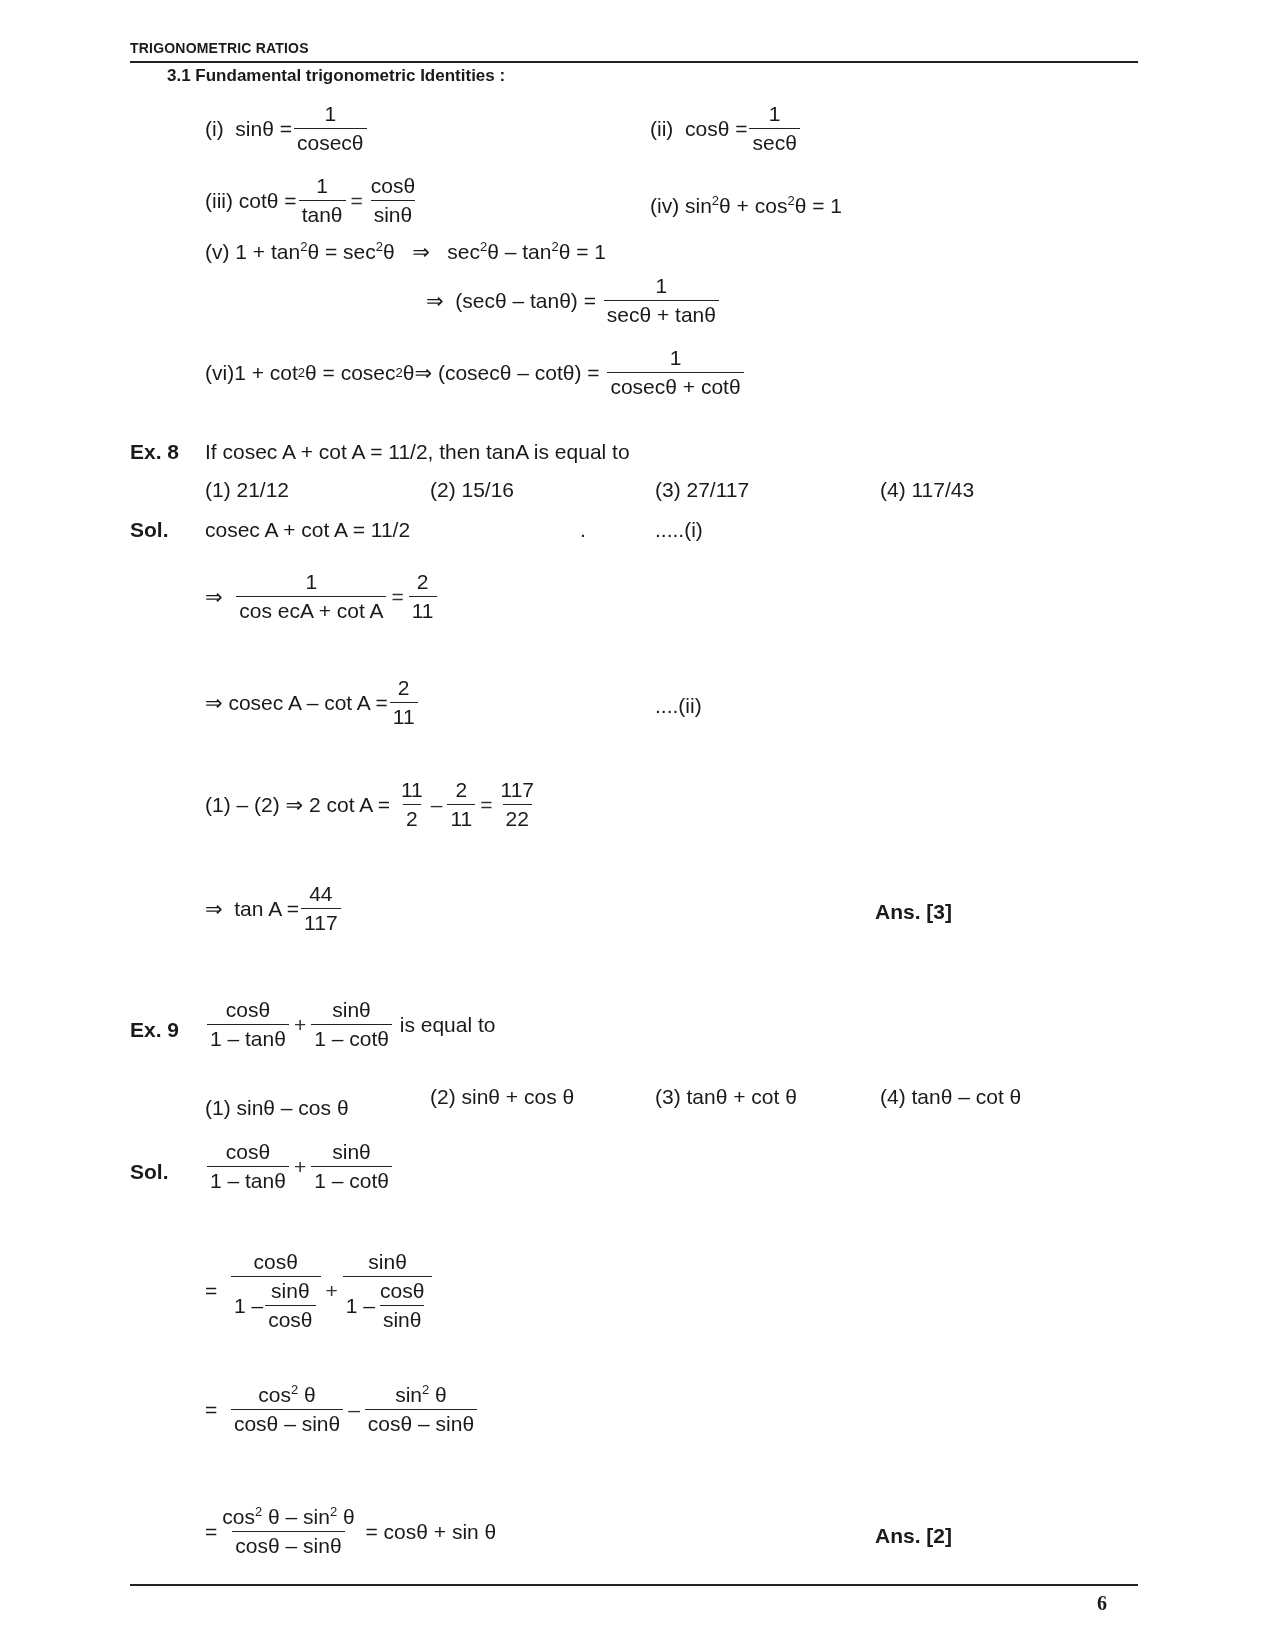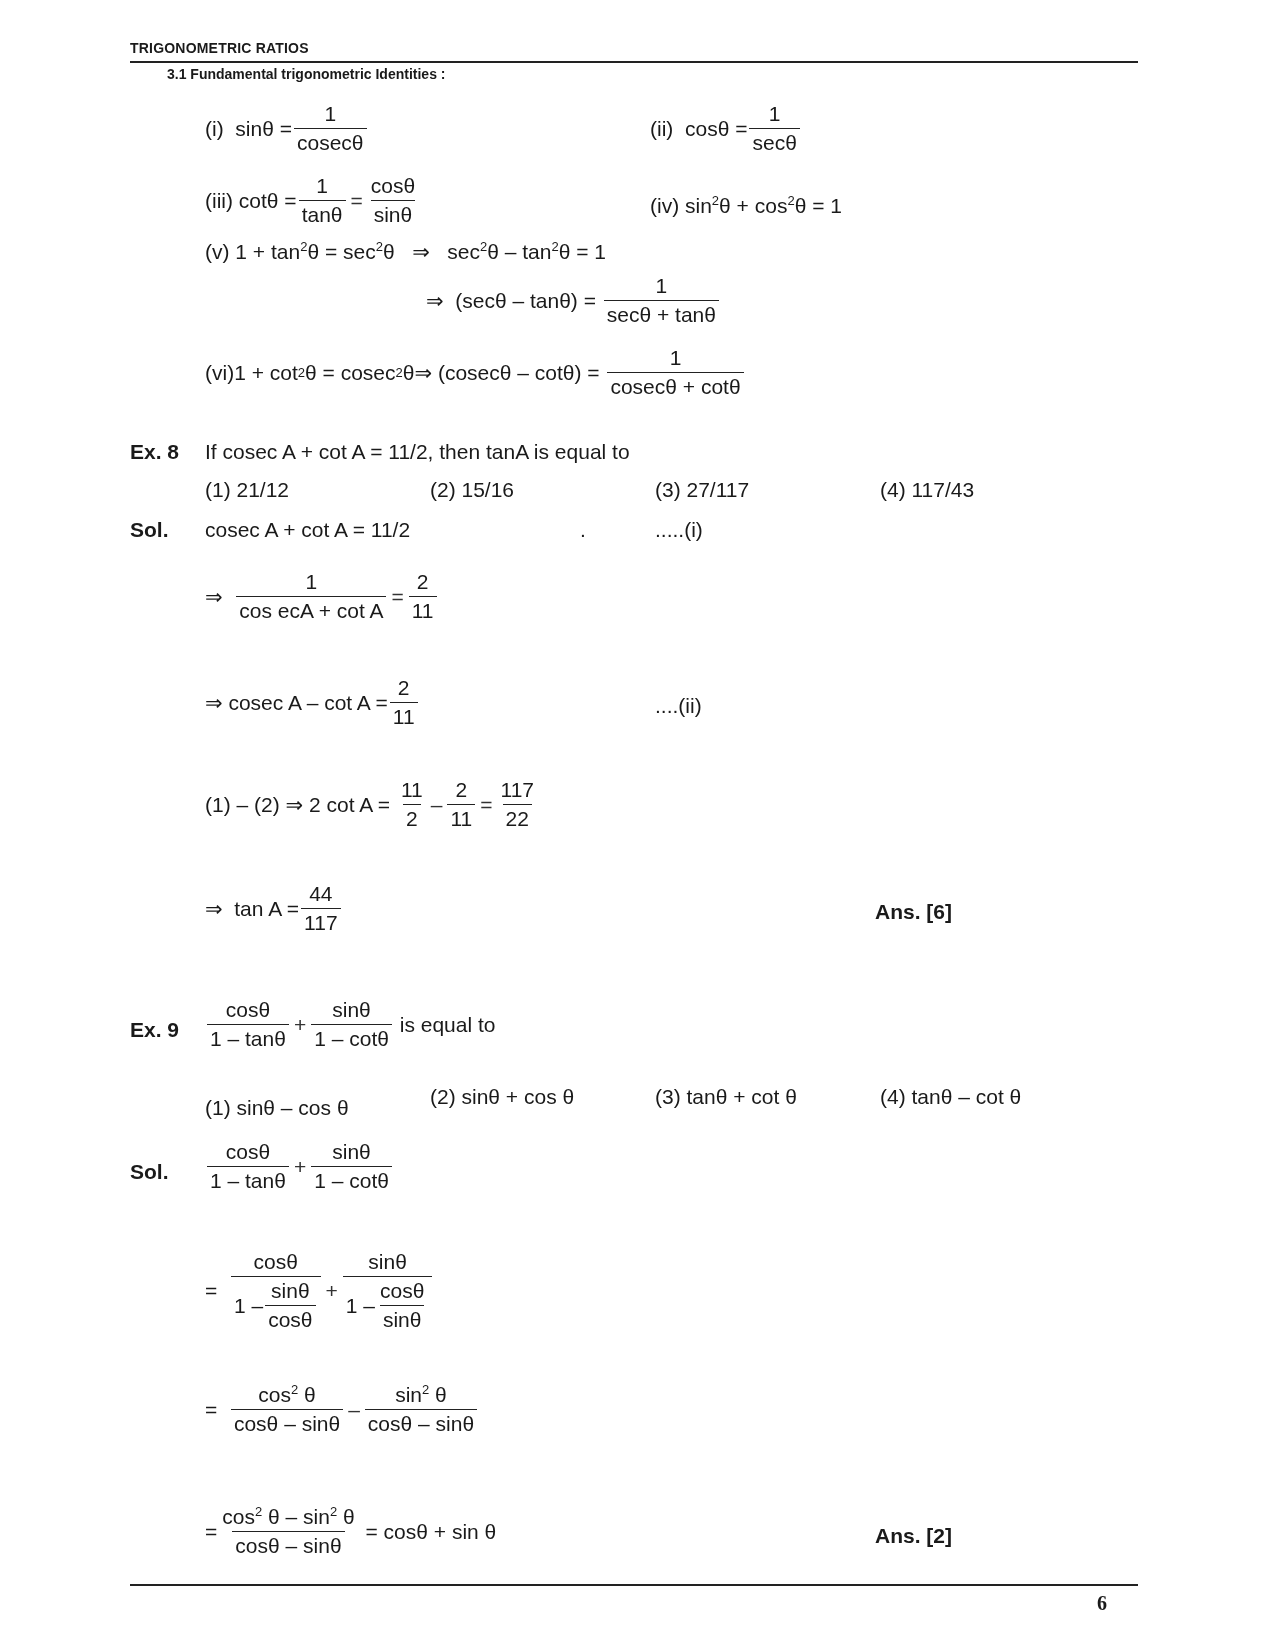--- a/index.html
+++ b/index.html
@@ -1,21 +1,21 @@
 <!DOCTYPE html>
 <html><head>
 <meta charset="utf-8">
 <style>
   html, body { margin:0; padding:0; background:#ffffff; }
   body { width:1275px; height:1650px; position:relative; overflow:hidden;
          font-family:"Liberation Sans", sans-serif; color:#1a1a1a; }
   .abs { position:absolute; white-space:nowrap; }
   .hdr { font-size:14px; font-weight:bold; letter-spacing:0.2px; }
   .rule { position:absolute; height:2px; background:#222; }
-  .sec-title { font-size:14px; font-weight:bold; }
+  .sec-title { font-size:17px; font-weight:bold; }
   .t { font-size:21px; }
   .b { font-weight:bold; }
   .frac { display:inline-flex; flex-direction:column; align-items:center; vertical-align:middle; margin:0 2px; }
   .frac .num { padding:0 3px 2px; line-height:1.15; }
   .frac .den { padding:2px 3px 0; border-top:1.5px solid #222; line-height:1.15; }
   .row { display:flex; align-items:center; }
   .op { margin:0 3px; color:#333; }
   sup { font-size:13px; vertical-align:8px; }
   .pagenum { font-family:"Liberation Serif", serif; font-weight:bold; font-size:20px; }
 </style>
@@ -142,21 +142,21 @@
 </div>
 
 <div class="abs t row" style="left:205px;top:882px;">
   <span>⇒</span>&nbsp;&nbsp;
   <span>tan A =</span>
   <span class="frac">
     <span class="num">44</span>
     <span class="den">117</span>
   </span>
 </div>
-<div class="abs t b" style="left:875px;top:900px;">Ans. [6]</div>
+<div class="abs t b" style="left:875px;top:900px;">Ans. [3]</div>
 
 <div class="abs t b" style="left:130px;top:1018px;">Ex. 9</div>
 <div class="abs t row" style="left:205px;top:998px;">
   <span class="frac">
     <span class="num">cosθ</span>
     <span class="den">1 – tanθ</span>
   </span>
   <span class="op">+</span>
   <span class="frac">
     <span class="num">sinθ</span>

